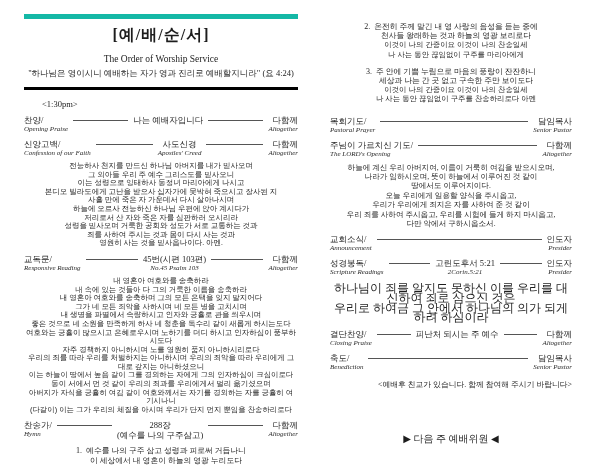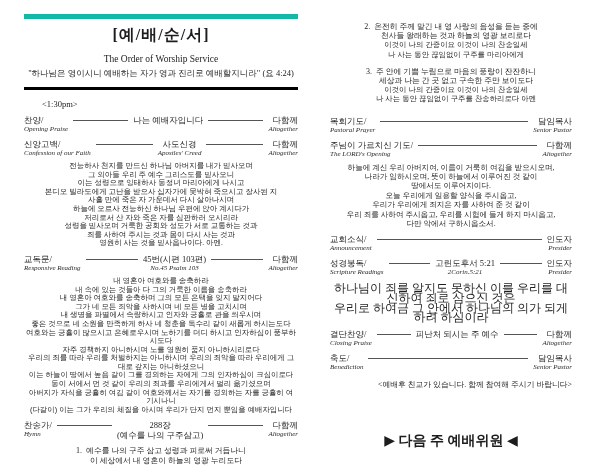--- a/index.html
+++ b/index.html
@@ -35,21 +35,21 @@
   .b{font-family:"Liberation Sans","DejaVu Sans",sans-serif;font-weight:400;font-size:7.4px;}
 
   
   .vblock{display:flex;justify-content:center;margin:6px 0 8px;}
   .vnum{font-size:8px;margin-right:4px;line-height:9.2px;}
   .vlines{text-align:center;font-size:7.8px;line-height:9.2px;}
 
   .note{text-align:right;font-size:7.8px;margin-top:8px;}
 
   .nextweek{margin-top:42px;text-align:center;}
-  .nextweek .nw-title{font-size:14px;font-weight:bold;}
+  .nextweek .nw-title{font-size:10px;font-weight:normal;}
 </style>
 </head>
 <body>
 
 <div class="page page-left">
 
   <div class="hdr">
     <div class="title">[예/배/순/서]</div>
     <div class="subtitle">The Order of Worship Service</div>
     <div class="verse">"하나님은 영이시니 예배하는 자가 영과 진리로 예배할지니라" (요 4:24)</div>
@@ -126,21 +126,21 @@
     <div>내 영혼아 여호와를 송축하며 그의 모든 은택을 잊지 말지어다</div>
     <div class="b">그가 네 모든 죄악을 사하시며 네 모든 병을 고치시며</div>
     <div>내 생명을 파멸에서 속량하시고 인자와 긍휼로 관을 씌우시며</div>
     <div class="b">좋은 것으로 네 소원을 만족하게 하사 네 청춘을 독수리 같이 새롭게 하시는도다</div>
     <div>여호와는 긍휼이 많으시고 은혜로우시며 노하기를 더디 하시고 인자하심이 풍부하시도다</div>
     <div class="b">자주 경책하지 아니하시며 노를 영원히 품지 아니하시리로다</div>
     <div>우리의 죄를 따라 우리를 처벌하지는 아니하시며 우리의 죄악을 따라 우리에게 그대로 갚지는 아니하셨으니</div>
     <div class="b">이는 하늘이 땅에서 높음 같이 그를 경외하는 자에게 그의 인자하심이 크심이로다</div>
     <div>동이 서에서 먼 것 같이 우리의 죄과를 우리에게서 멀리 옮기셨으며</div>
     <div class="b">아버지가 자식을 긍휼히 여김 같이 여호와께서는 자기를 경외하는 자를 긍휼히 여기시나니</div>
-    <div class="b">(다같이) 이는 그가 우리의 체질을 아시며 우리가 단지 먼지 뿐임을 예배자입니다</div>
+    <div class="b">(다같이) 이는 그가 우리의 체질을 아시며 우리가 단지 먼지 뿐임을 찬송하리로다</div>
   </div>
 
   <div class="row">
     <div class="lbl">
       <div class="ko">찬송가/</div>
       <div class="en">Hymn</div>
     </div>
     <div class="conn"></div>
     <div class="mid">
       <div class="ko">288장</div>

